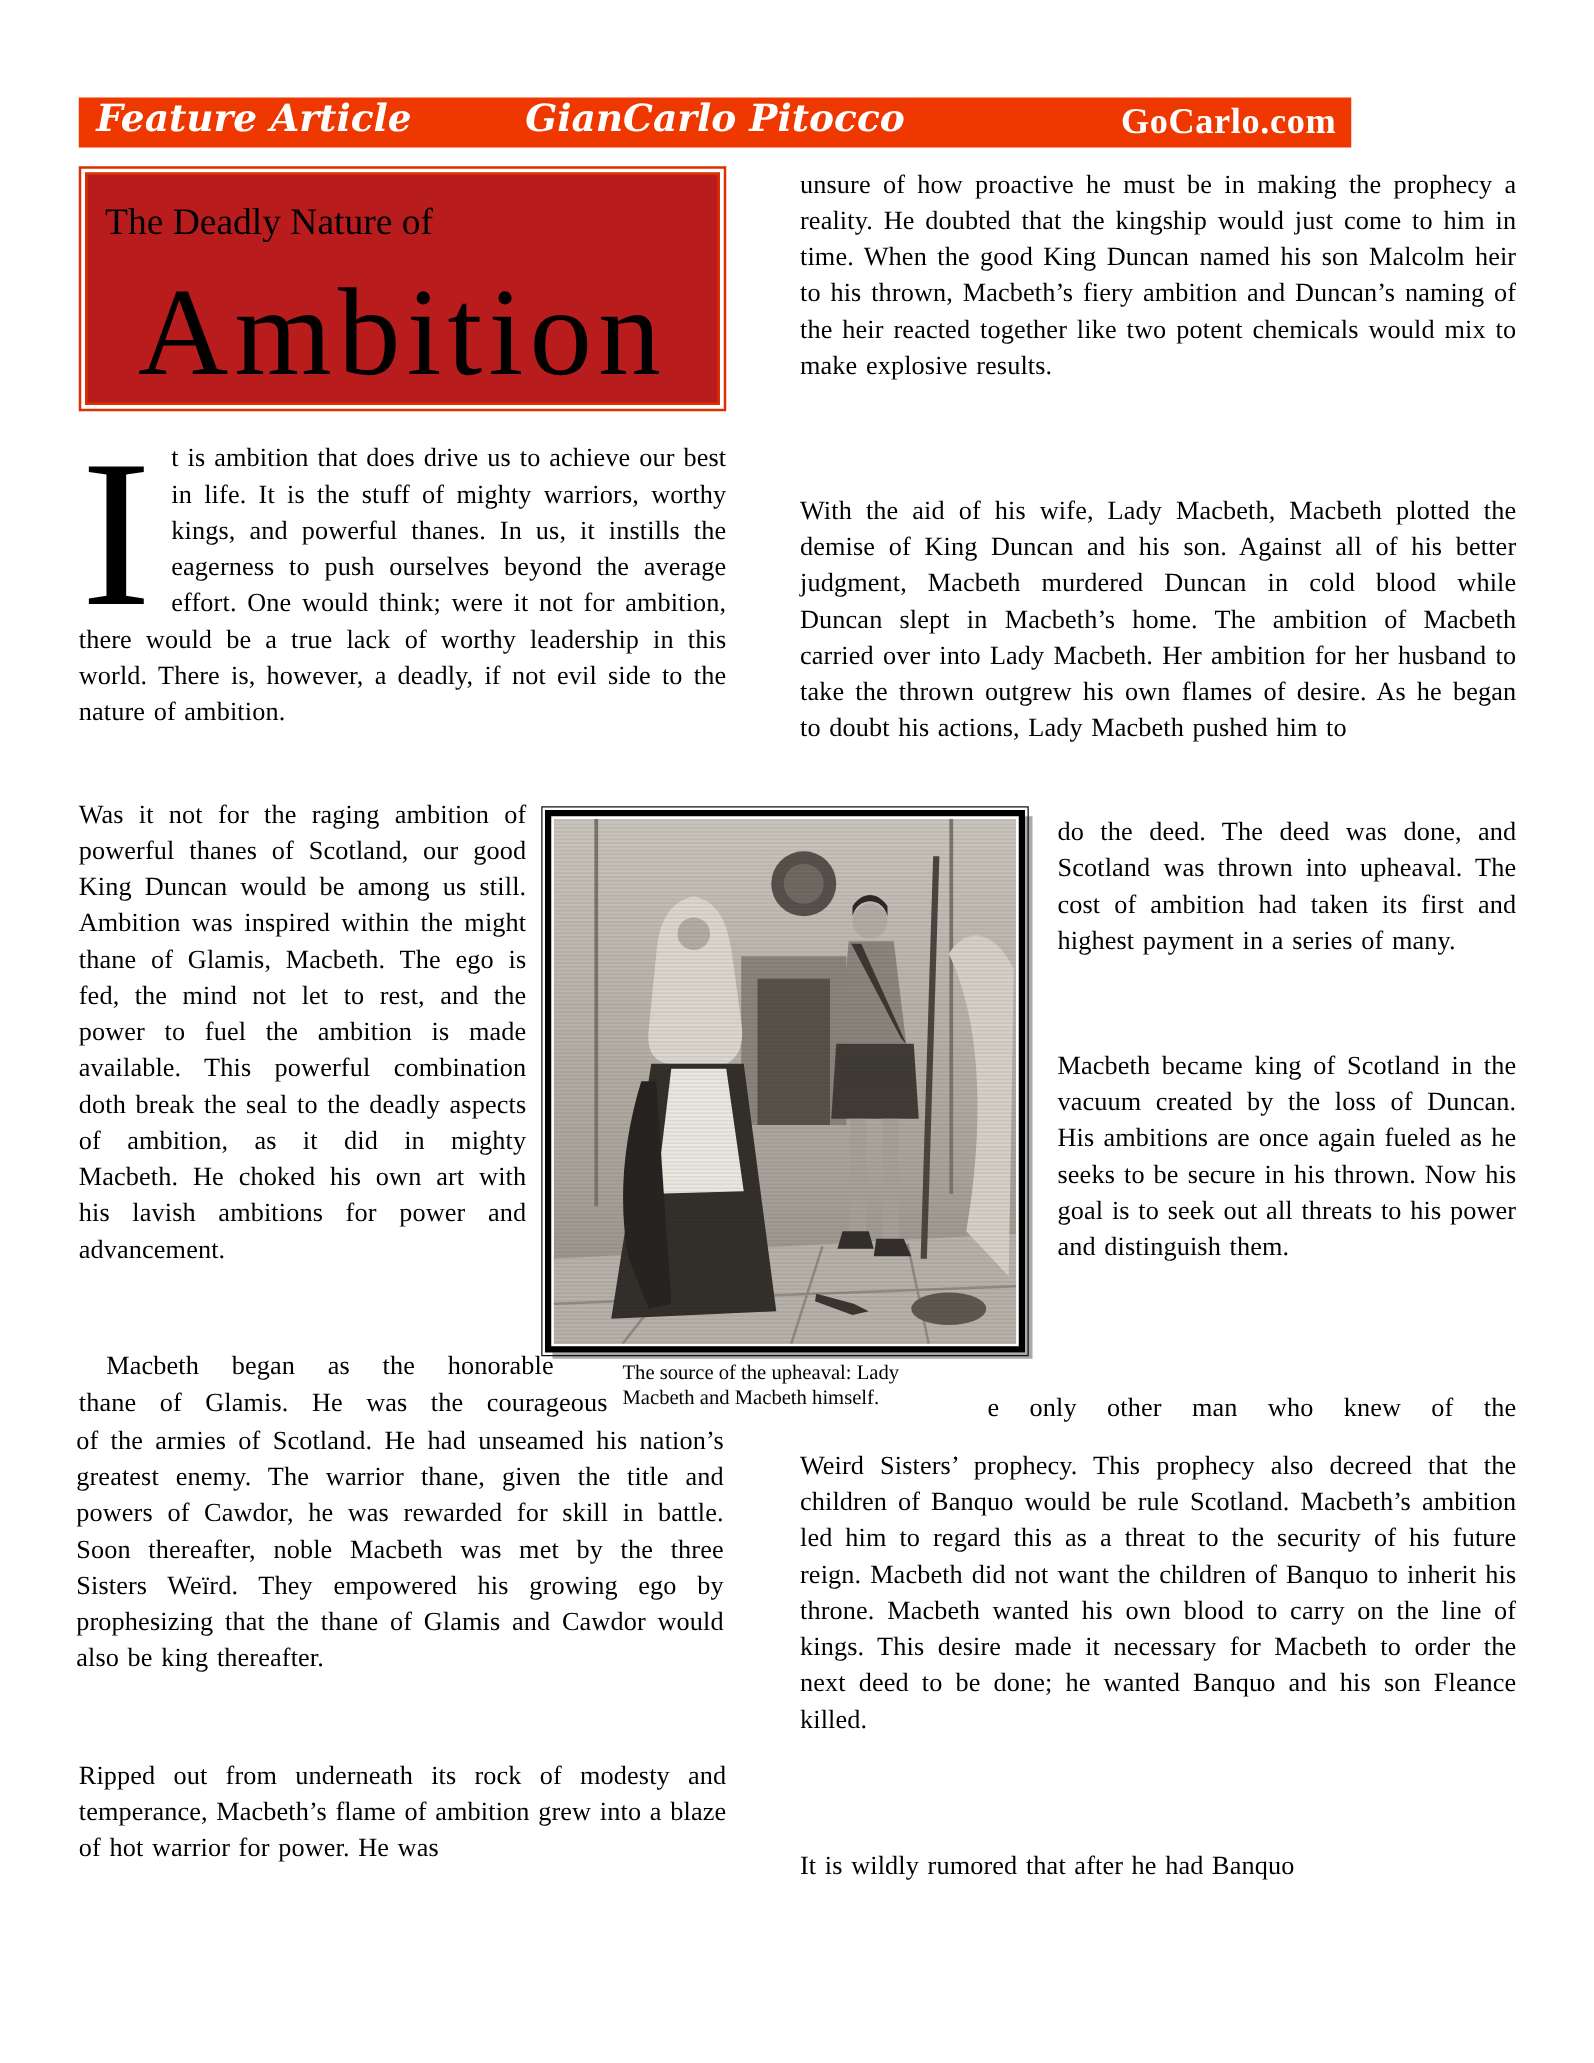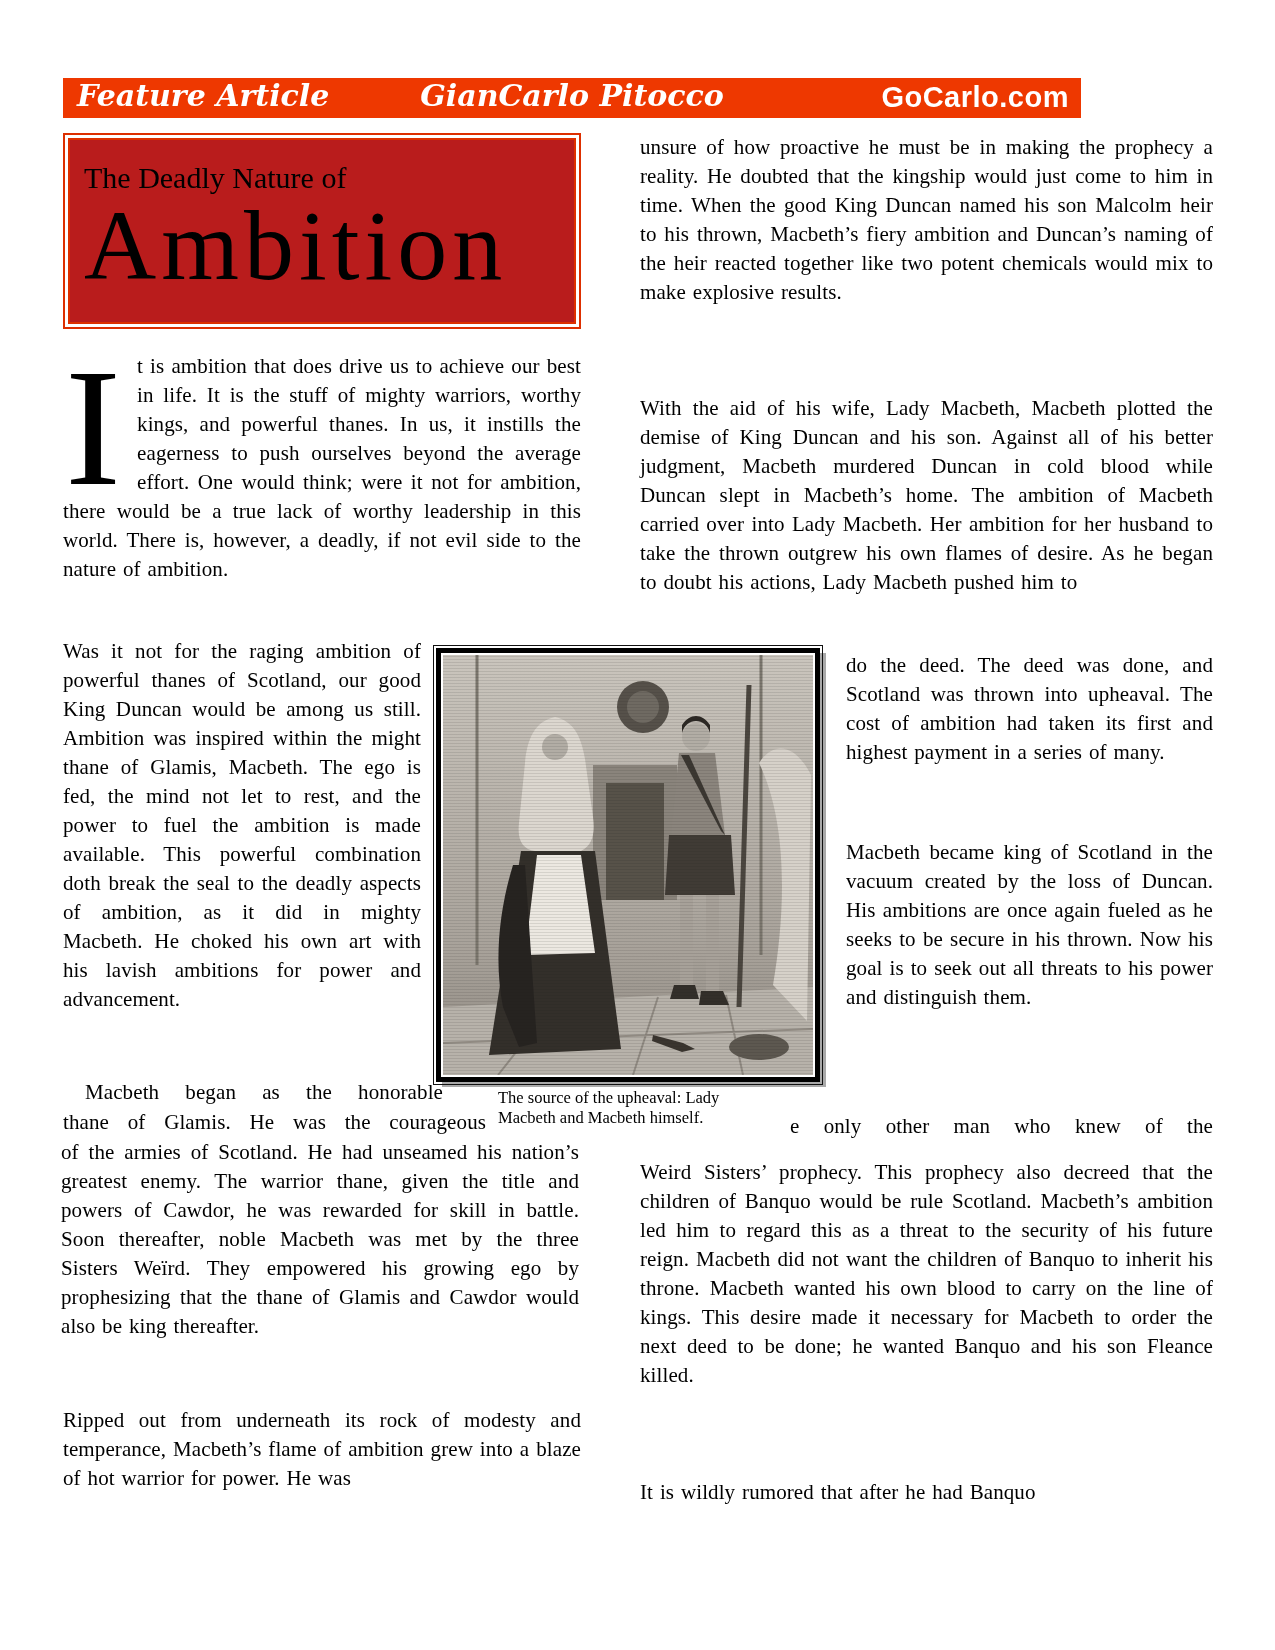--- a/index.html
+++ b/index.html
@@ -12,34 +12,34 @@
   
   .topbar { position:absolute; left:63px; top:78px; width:1018px; height:40px; background:#EE3800; }
   .bl {
     font-family:"DejaVu Serif",serif; font-style:italic; font-weight:bold;
     color:#fff; font-size:30px; white-space:nowrap;
   }
   .left-label  { position:absolute; left:14px; top:0px; }
   .center-label{ position:absolute; left:50%; transform:translateX(-50%); top:0px; }
   .site-label {
     position:absolute; right:12px; top:3px; color:#fff; font-size:29px; font-weight:bold;
-    font-family:Liberation Sans, sans-serif; letter-spacing:0.5px; white-space:nowrap;text-align:right;
+    font-family:Liberation Serif, serif; letter-spacing:0.5px; white-space:nowrap;text-align:right;
   }
 
   
   .title-box {
     position:absolute; left:63px; top:133px; width:518px; height:196px;
     border:2px solid #DD2F00; padding:3px; background:#fff;
   }
   .title-box-inner {
     width:100%; height:100%; border:2px solid #DD2F00; background:#b91c1c; padding:20px 14px;
   }
   .kicker { font-size:30px; line-height:1.2; color:#000; }
   .headline {
-    font-size:100px; line-height:1.0; margin-top:0; letter-spacing:5px; 
+    font-size:100px; line-height:1.0; margin-top:20px; letter-spacing:5px; text-align:center;
     font-family:"Liberation Serif",serif;
   }
 
   
   .pblock {
     position:absolute; font-size:21px; line-height:29px; text-align:justify;
     word-spacing:1.5px; letter-spacing:0.1px;
   }
   .jlast { text-align-last:justify; }
   .dropcap {

